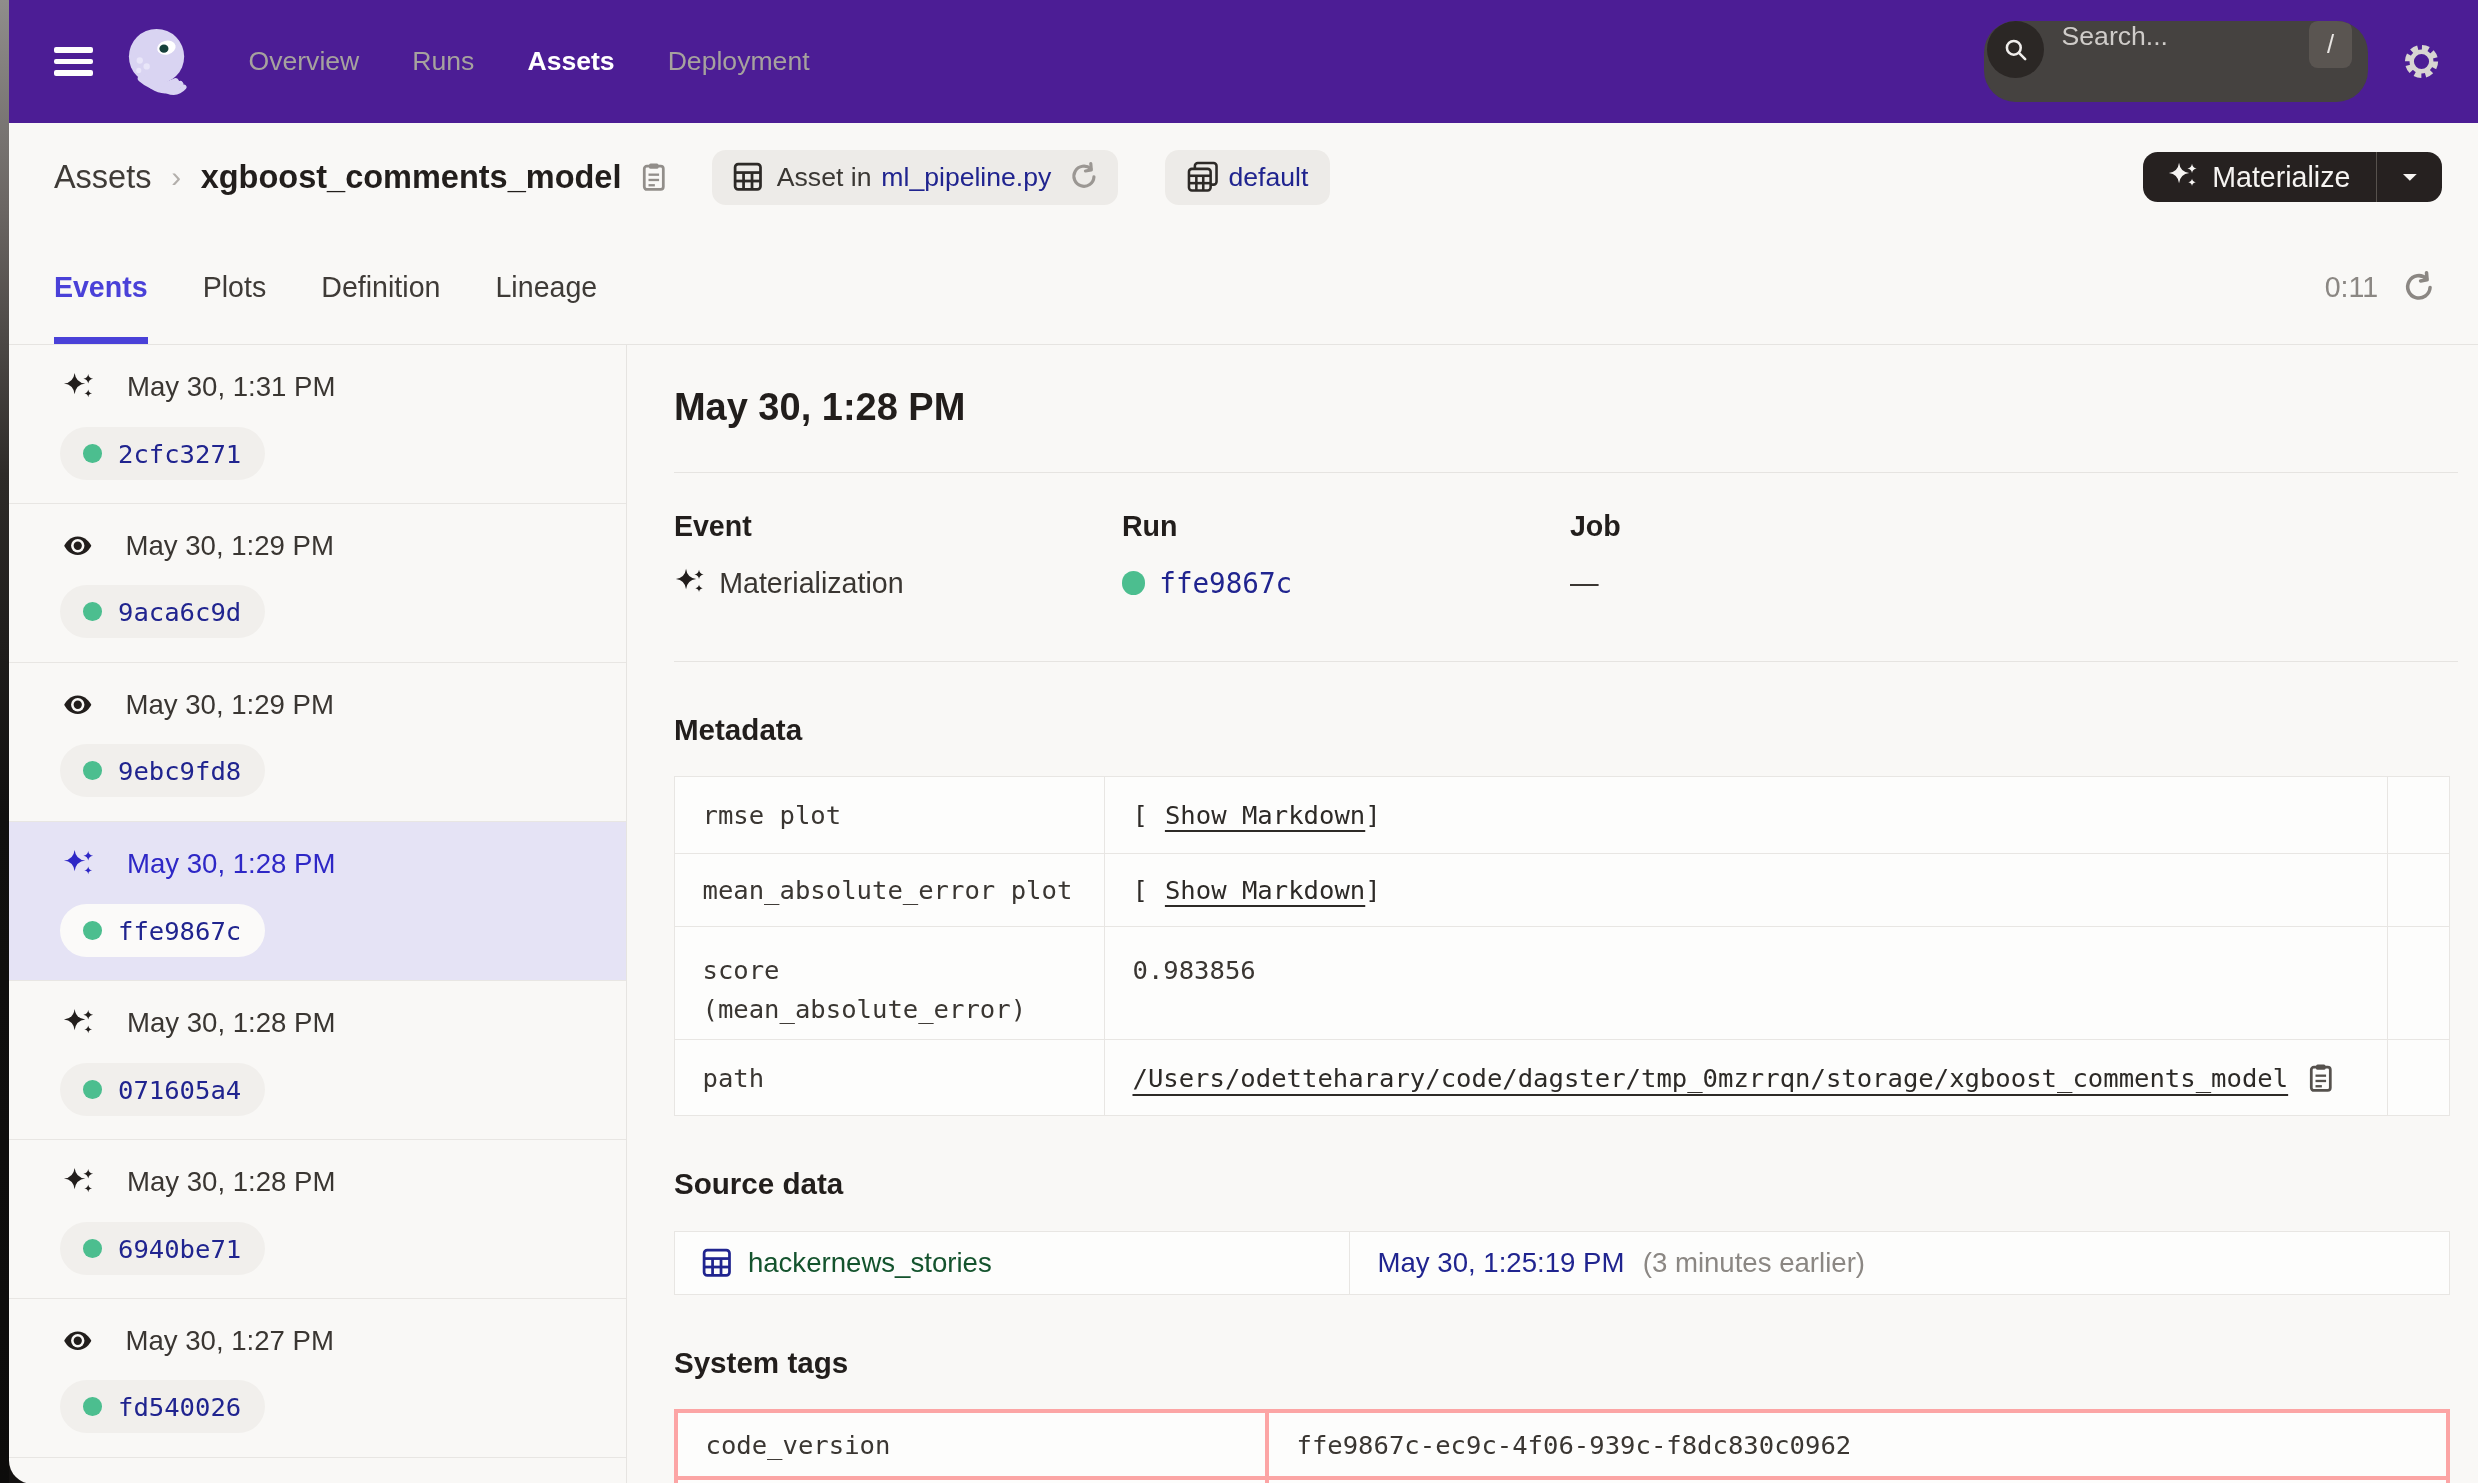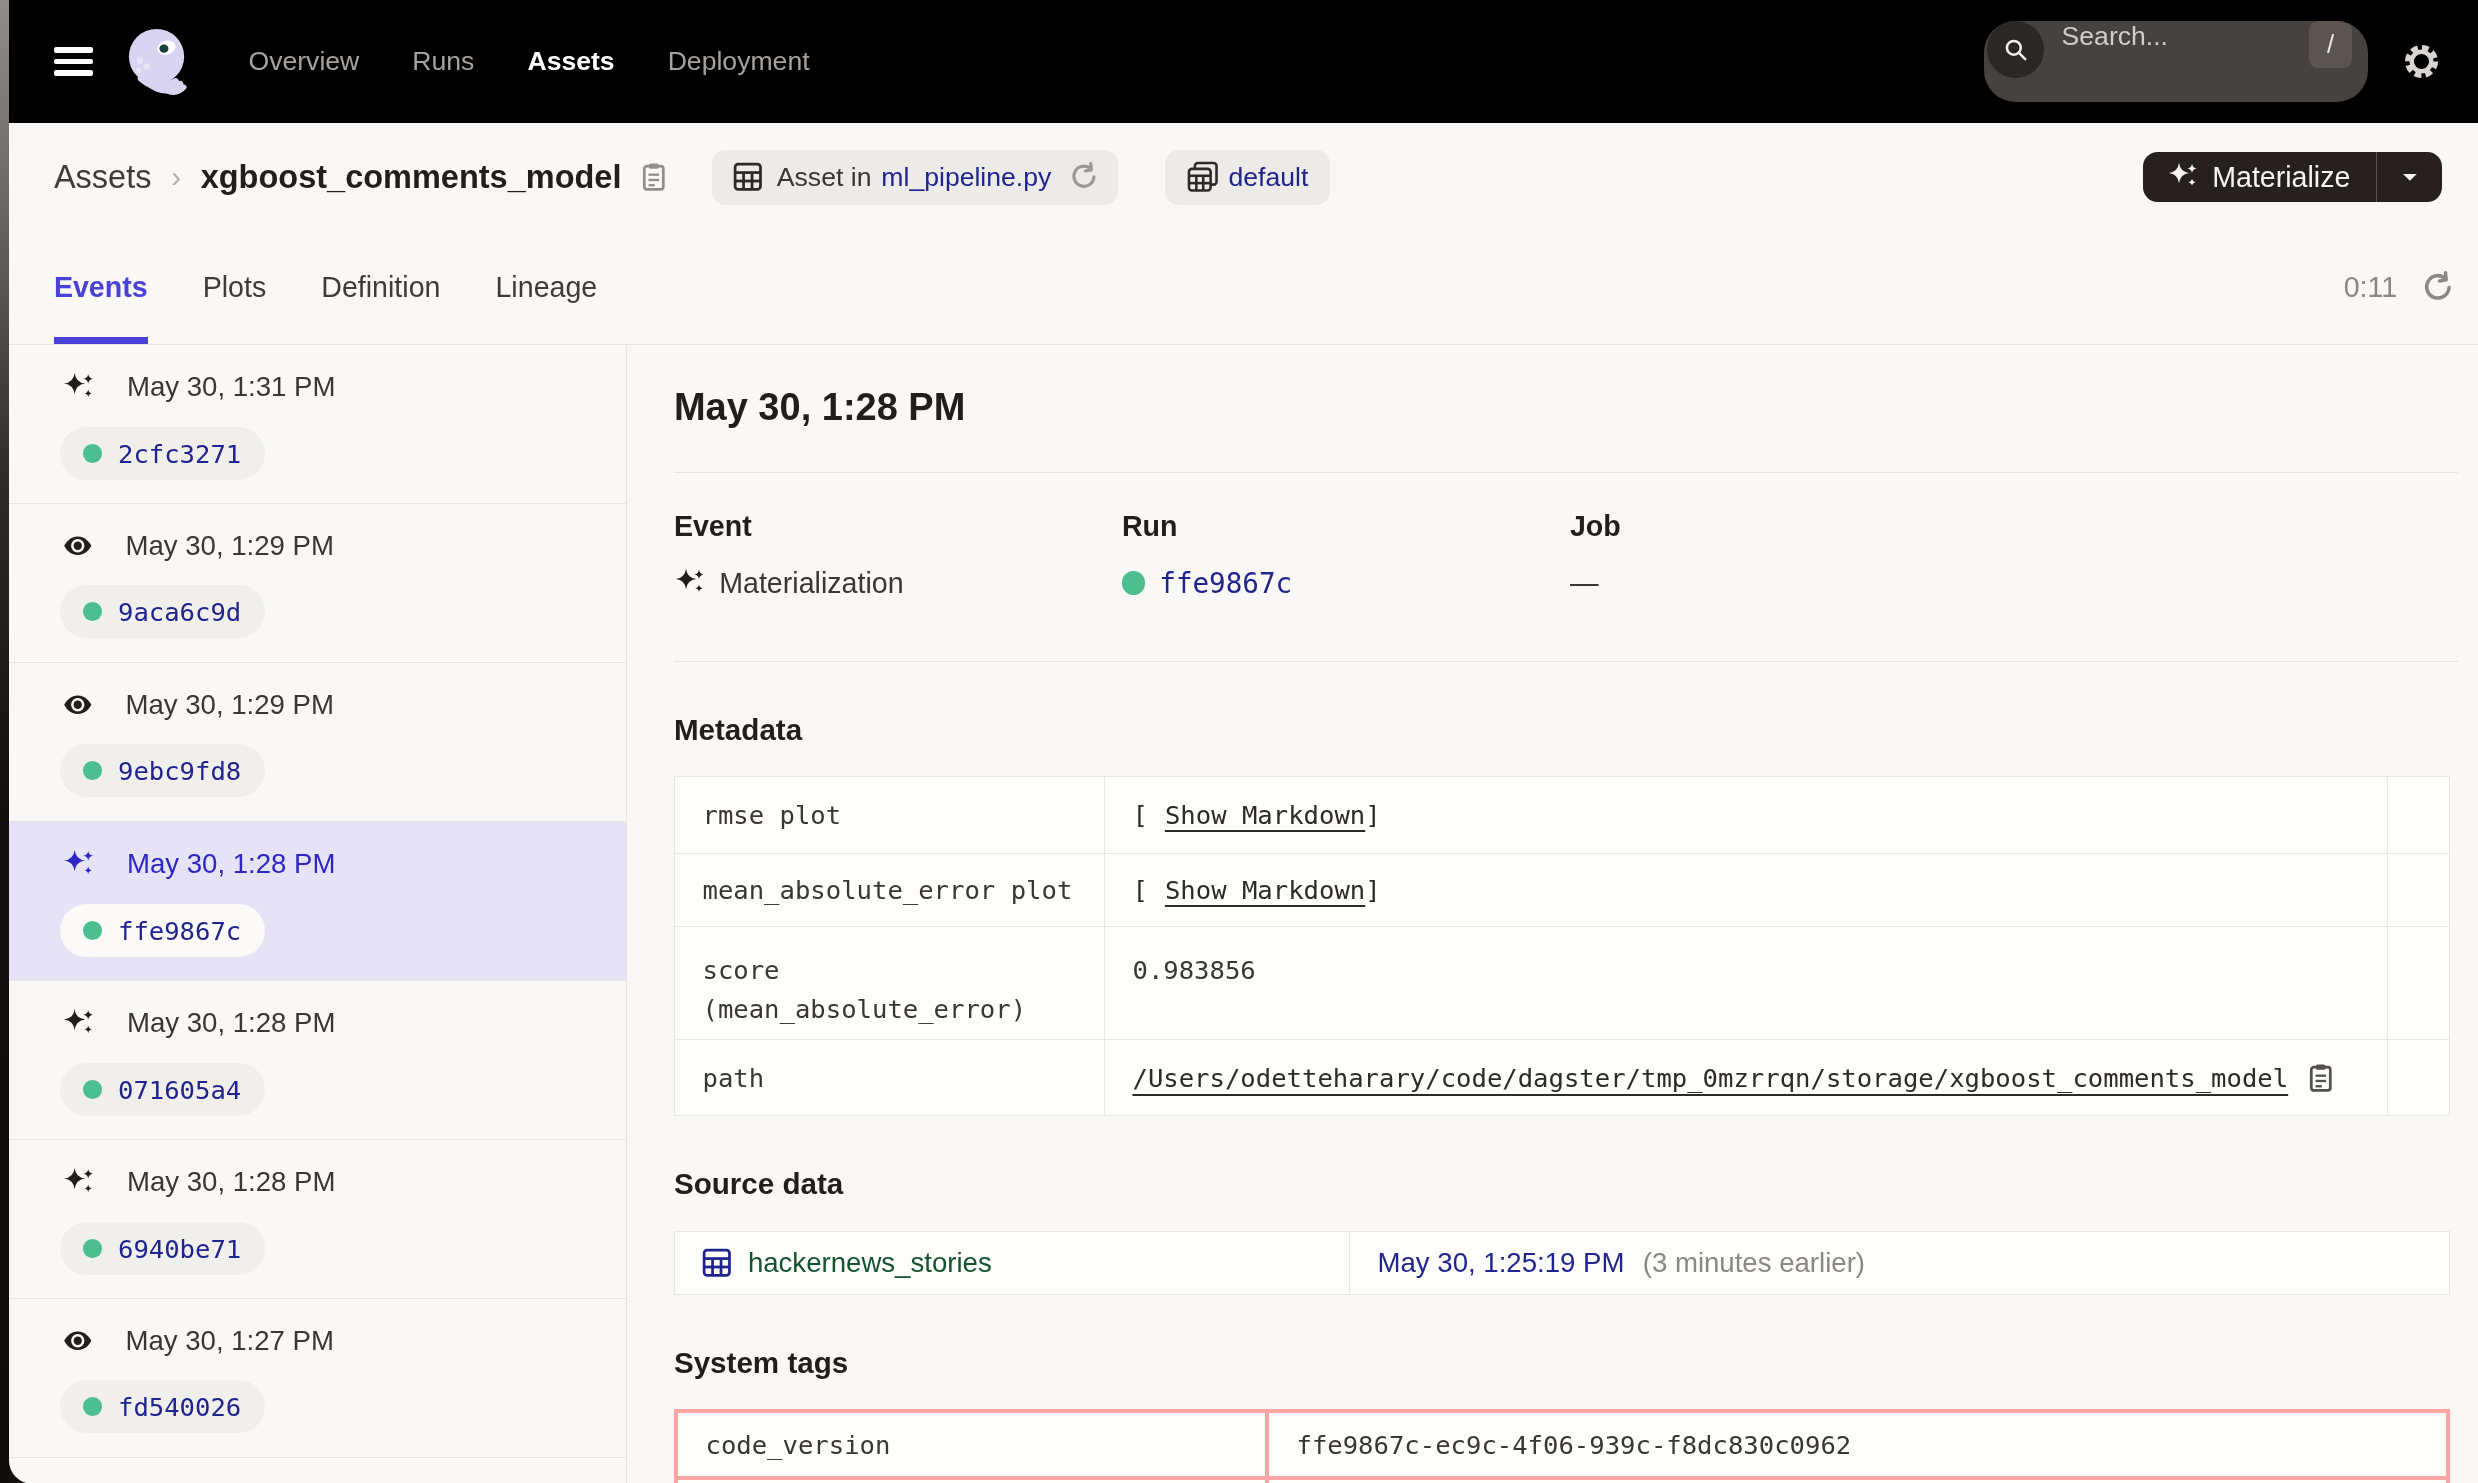--- a/index.html
+++ b/index.html
@@ -8,21 +8,21 @@
   .mono { font-family:"DejaVu Sans Mono","Liberation Mono",monospace; }
 
   .edge-strip { position:absolute; left:0; top:0; width:8.9px; height:1484px;
     background:linear-gradient(180deg,#8f8d8b 0%,#6b6663 14%,#2e2b28 32%,#11100f 55%,#0d0c0b 100%); }
 
   .window { position:absolute; left:8.9px; top:0; width:2470px; height:1484px;
     background:#f9f8f6; border-bottom-left-radius:23.6px; overflow:hidden;
     display:flex; flex-direction:column; }
 
   
-  .topnav { height:123px; flex:0 0 123px; background:#000000; display:flex; align-items:center; }
+  .topnav { height:123px; flex:0 0 123px; background:#4c1d95; display:flex; align-items:center; }
   .hamburger { margin-left:45px; width:39px; height:29.6px; display:flex; flex-direction:column; justify-content:space-between; cursor:pointer; }
   .hamburger span { display:block; height:5.9px; background:#fdfdfd; border-radius:2px; }
   .logo { margin-left:29.6px; width:75px; height:75px; }
   .navlinks { display:flex; align-items:center; margin-left:51px; gap:53px; }
   .navlink { font-size:26.6px; color:#a6a29e; cursor:pointer; }
   .navlink.active { color:#ffffff; font-weight:bold; }
   .topnav-right { margin-left:auto; display:flex; align-items:center; margin-right:37px; }
   .searchbox { width:384px; height:81px; background:#454240; border-radius:31.5px; display:flex; align-items:flex-start; overflow:hidden; }
   .search-icon-circle { width:57px; height:57px; margin-left:3px; border-radius:50%; background:#2b2725; display:flex; align-items:center; justify-content:center; flex:0 0 auto; }
   .searchbox input { flex:1; background:transparent; border:none; outline:none; font-size:26.6px; color:#ece9e6; margin-left:17.7px; min-width:0; font-family:"Liberation Sans","DejaVu Sans",sans-serif; }
@@ -41,21 +41,21 @@
   .badge .txt { font-size:26.6px; color:#3a3733; margin-left:13.8px; }
   .badge .lnk { font-size:26.6px; color:#20248f; margin-left:9.9px; }
   .badge .refresh { margin-left:15.8px; display:flex; }
   .materialize { margin-left:auto; height:50px; background:#262120; border-radius:14.8px; display:flex; align-items:stretch; color:#f6f4f2; cursor:pointer; }
   .materialize .main { display:flex; align-items:center; padding:0 25.6px 0 23.6px; }
   .materialize .label { font-size:28.6px; margin-left:13.8px; }
   .materialize .divider { width:1px; background:#57524d; margin:0; }
   .materialize .caretwrap { display:flex; align-items:center; padding:0 23.6px; }
 
   
-  .tabsrow { height:114px; flex:0 0 114px; border-bottom:1px solid #e6e4e1; display:flex; align-items:center; padding:0 27px 0 45px; position:relative; }
+  .tabsrow { height:114px; flex:0 0 114px; border-bottom:1px solid #e6e4e1; display:flex; align-items:center; padding:0 46px 0 45px; position:relative; }
   .tab { font-size:28.6px; color:#3f3b37; margin-right:55px; position:relative; height:100%; display:flex; align-items:center; cursor:pointer; }
   .tab.active { color:#4a41d8; font-weight:bold; }
   .tab.active::after { content:""; position:absolute; left:0; right:0; bottom:0; height:6.9px; background:#4a41d8; }
   .tabs-right { margin-left:auto; display:flex; align-items:flex-start; gap:21.7px; }
   .countdown { font-size:28.6px; color:#8b8783; }
   .tabs-right .refresh { cursor:pointer; display:flex; }
 
   
   .content { flex:1; display:flex; overflow:hidden; }
   .sidebar { width:618px; flex:0 0 618px; border-right:1px solid #e6e4e1; overflow:hidden; }

